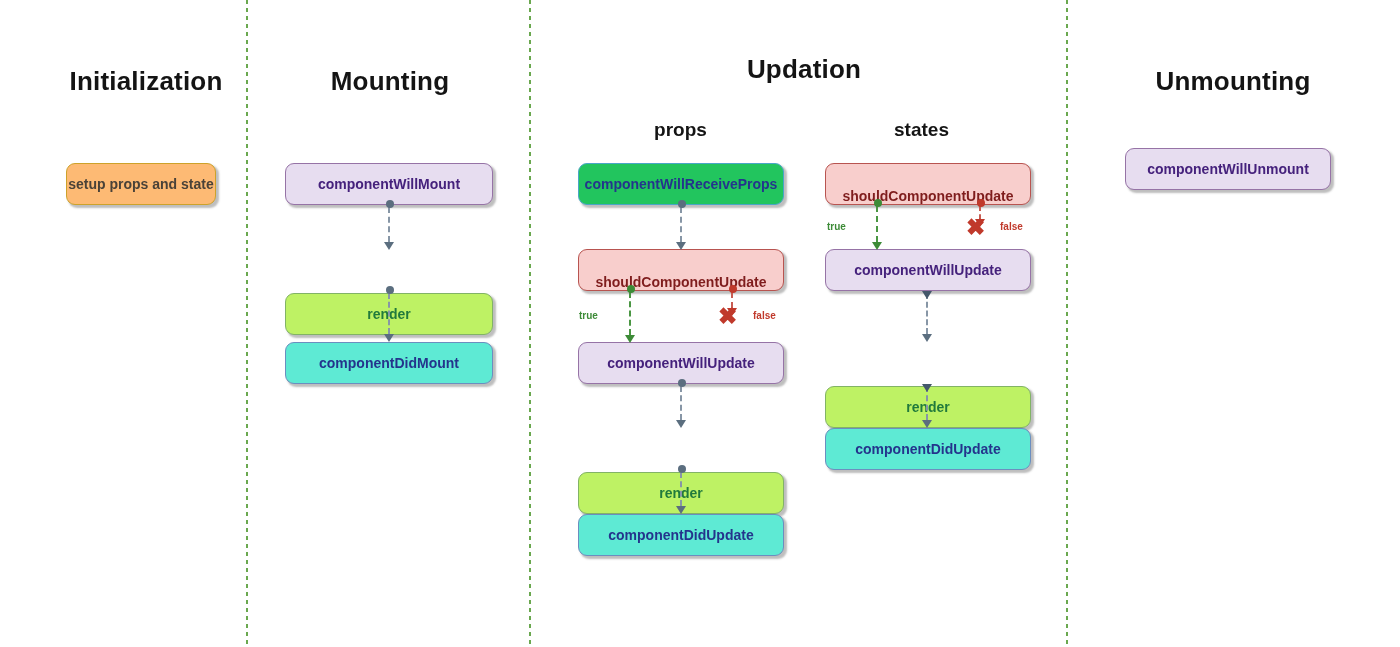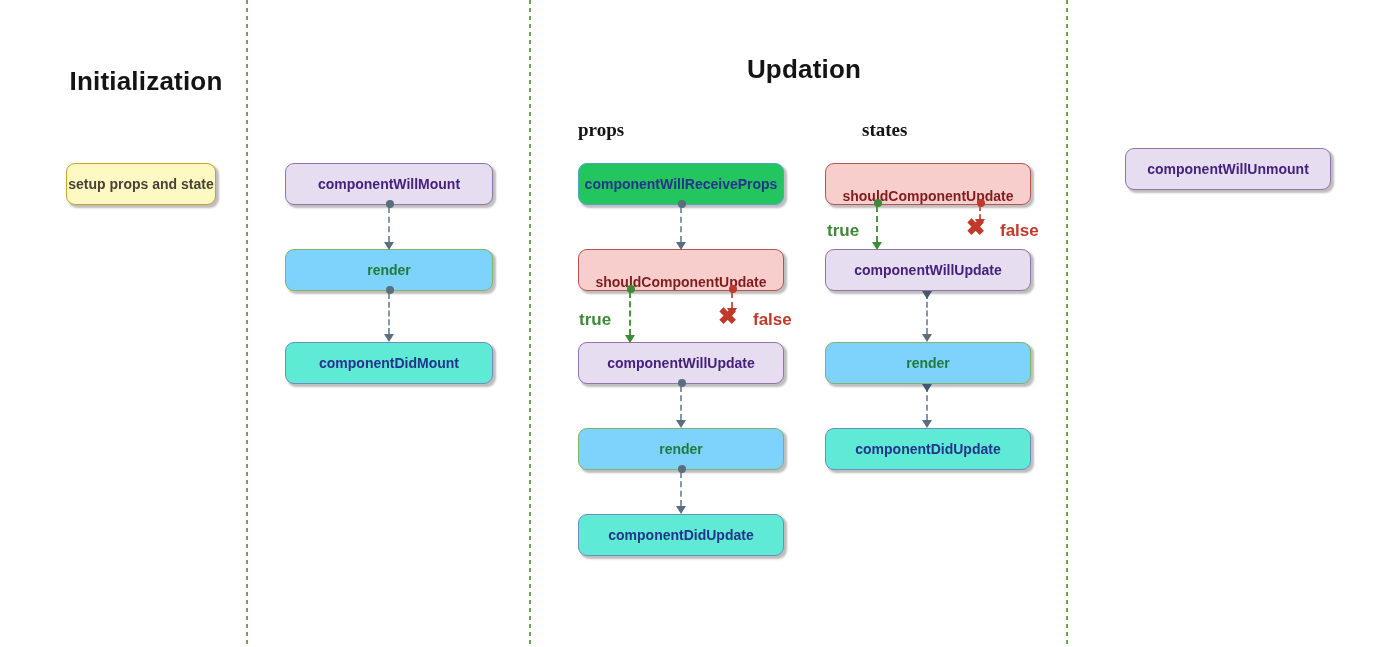--- a/index.html
+++ b/index.html
@@ -17,33 +17,33 @@
   }
   
   .title{
     position:absolute;margin:0;
     font-size:26px;font-weight:700;color:#141414;
     text-align:center;letter-spacing:.2px;
   }
   .col-label{
     position:absolute;
     font-size:19px;font-weight:700;color:#141414;
-    font-family:Liberation Serif, serif;
+    text-align:center;
   }
   
   .node{
     position:absolute;box-sizing:border-box;height:42px;
     border-radius:9px;border:1.5px solid;
     display:flex;align-items:center;justify-content:center;
     font-size:14px;font-weight:700;
     box-shadow:2.5px 2.5px 2px rgba(110,110,110,.45);
   }
-  .node.orange{background:#fef9c3;border-color:#cda22a;color:#4a4238;}
+  .node.orange{background:#fdba74;border-color:#cda22a;color:#4a4238;}
   .node.purple{background:#e7ddf0;border-color:#9673a6;color:#45217c;}
-  .node.green {background:#7dd3fc;border-color:#82b366;color:#217a3c;}
+  .node.green {background:#bef264;border-color:#82b366;color:#217a3c;margin-top:44px;}
   .node.blue  {background:#5eead4;border-color:#6c8ebf;color:#24348c;}
   .node.red   {background:#f8cecc;border-color:#b85450;color:#7f1d1d;align-items:flex-end;}
   .node.cyan  {background:#22c55e;border-color:#4aa6c7;color:#24348c;}
   
   .connector{
     position:absolute;width:0;
     border-left:2px dashed #8796a6;
   }
   .connector::before{
     content:'';position:absolute;top:-7px;left:-4px;
@@ -61,43 +61,45 @@
     border-top:8px solid #44586b;
   }
   .connector.green-line{border-left-color:#4a9643;}
   .connector.green-line::before{background:#3d8b37;}
   .connector.green-line::after{border-top-color:#3d8b37;}
   .connector.red-line{border-left-color:#c85c52;}
   .connector.red-line::before{background:#c0392b;}
   .connector.red-line::after{border-top-color:#c0392b;}
   
   .branch-label{
-    position:absolute;font-size:17px;font-weight:700;
+    position:absolute;font-size:10px;font-weight:700;
   }
   .branch-label.true{color:#3d8b37;}
   .branch-label.false{color:#c0392b;}
   .x-icon{
     position:absolute;color:#c0392b;
     font-size:23px;font-weight:700;line-height:1;
   }
 </style>
 </head>
 <body>
 
 <div class="canvas">
 
   <div class="sep" style="left:246px"></div>
   <div class="sep" style="left:529px"></div>
   <div class="sep" style="left:1066px"></div>
 
   <h2 class="title" style="left:0;top:66px;width:292px">Initialization</h2>
+  <h2 class="title" style="left:246px;top:66px;width:288px">Mounting</h2>
   <h2 class="title" style="left:529px;top:54px;width:550px">Updation</h2>
+  <h2 class="title" style="left:1066px;top:66px;width:334px">Unmounting</h2>
 
   <div class="col-label" style="left:578px;top:119px;width:205px">props</div>
-  <div class="col-label" style="left:862px;top:119px;width:205px">states</div>
+  <div class="col-label" style="left:819px;top:119px;width:205px">states</div>
 
   <div class="node orange" style="left:66px;top:163px;width:150px">
     <span>setup props and state</span>
   </div>
 
   <div class="node purple" style="left:285px;top:163px;width:208px">
     <span>componentWillMount</span>
   </div>
   <div class="node green" style="left:285px;top:249px;width:208px">
     <span>render</span>

